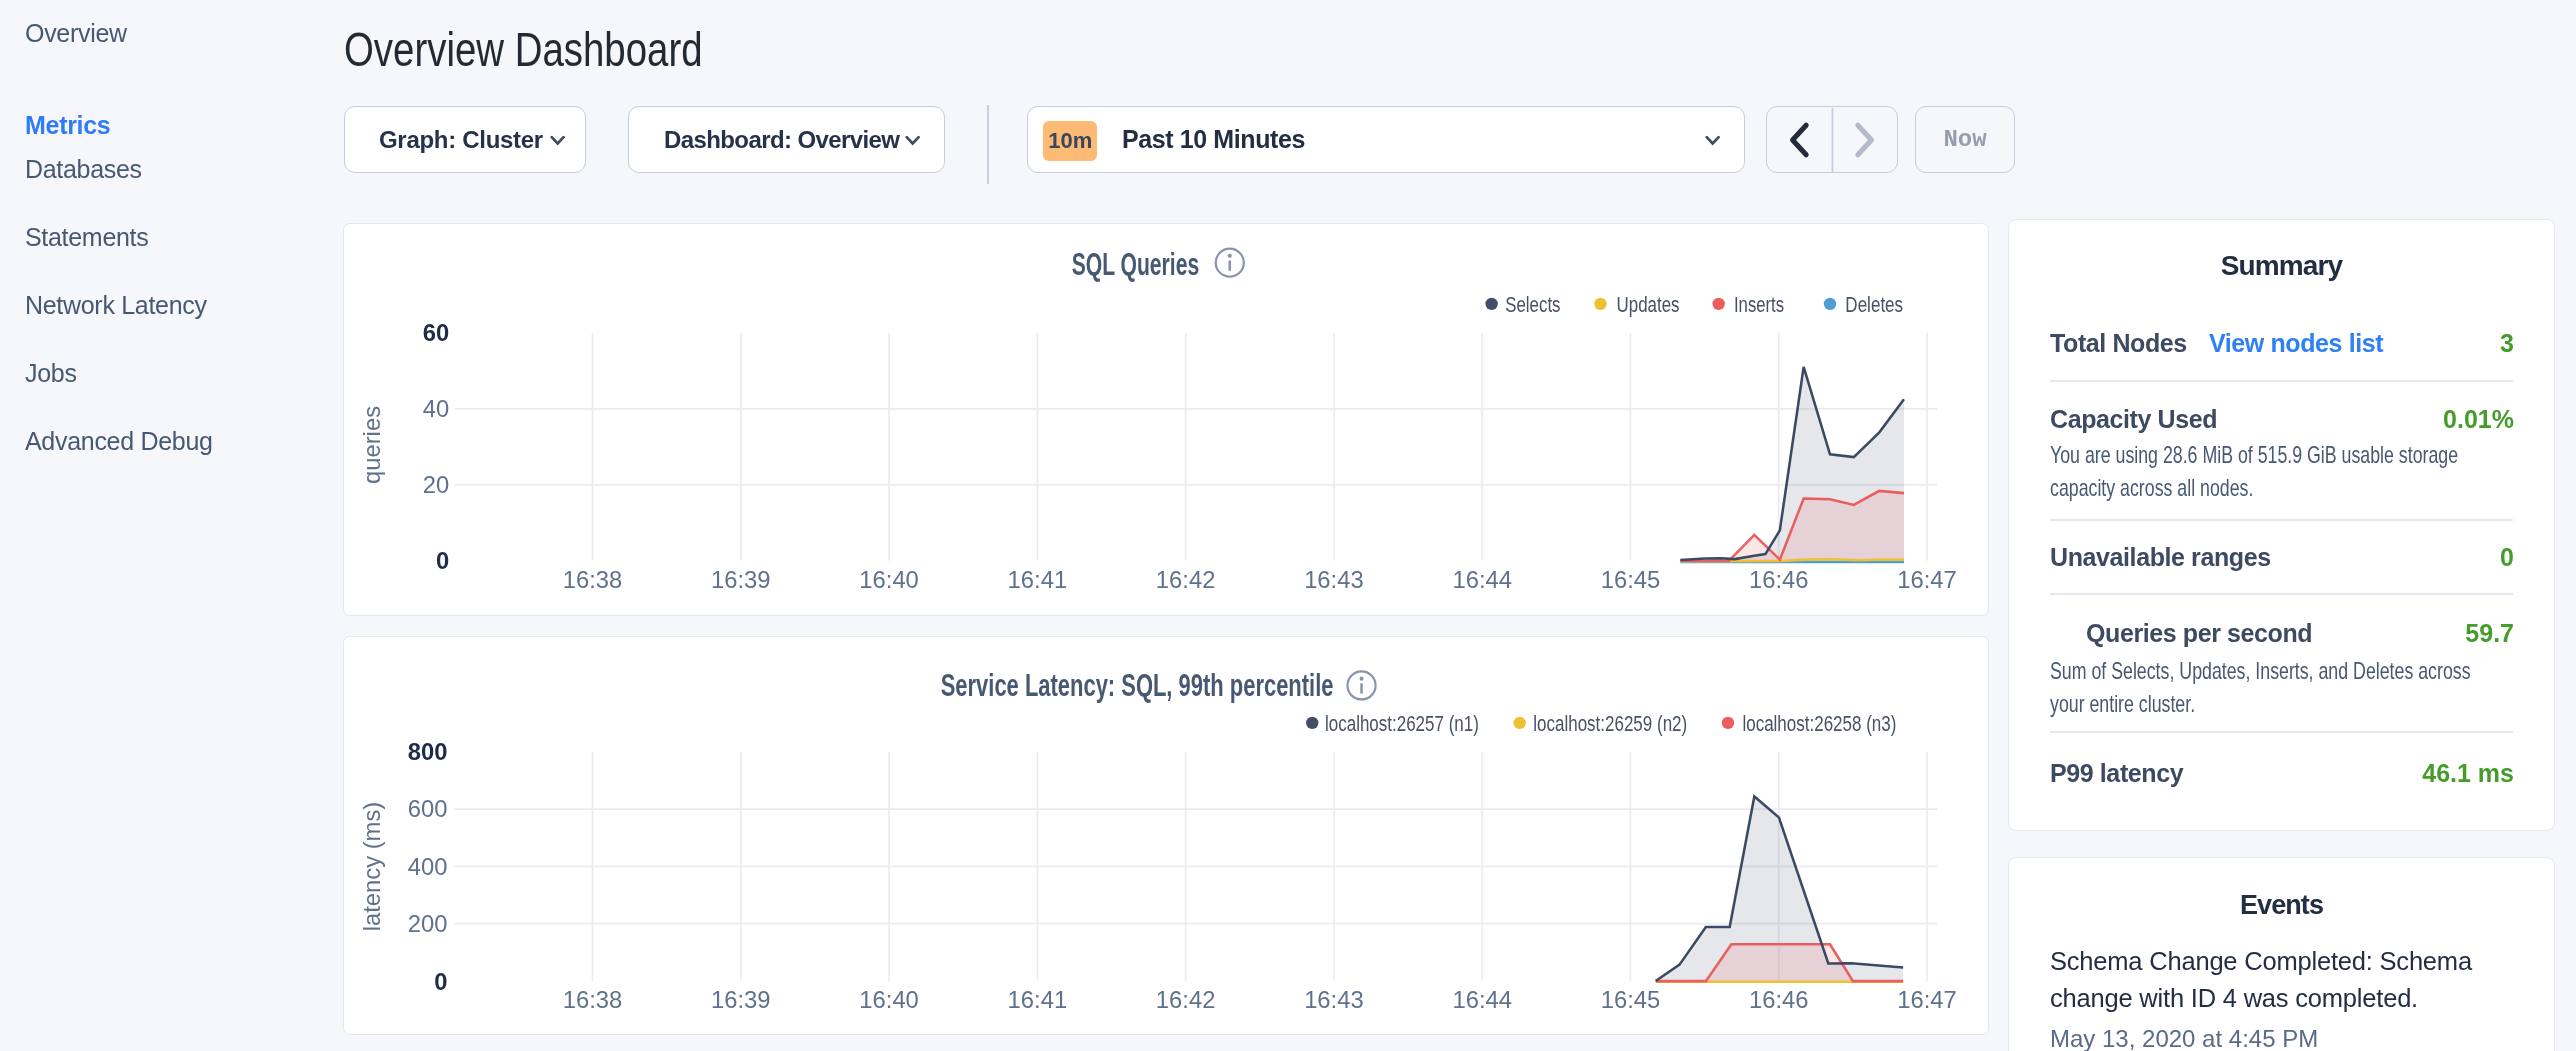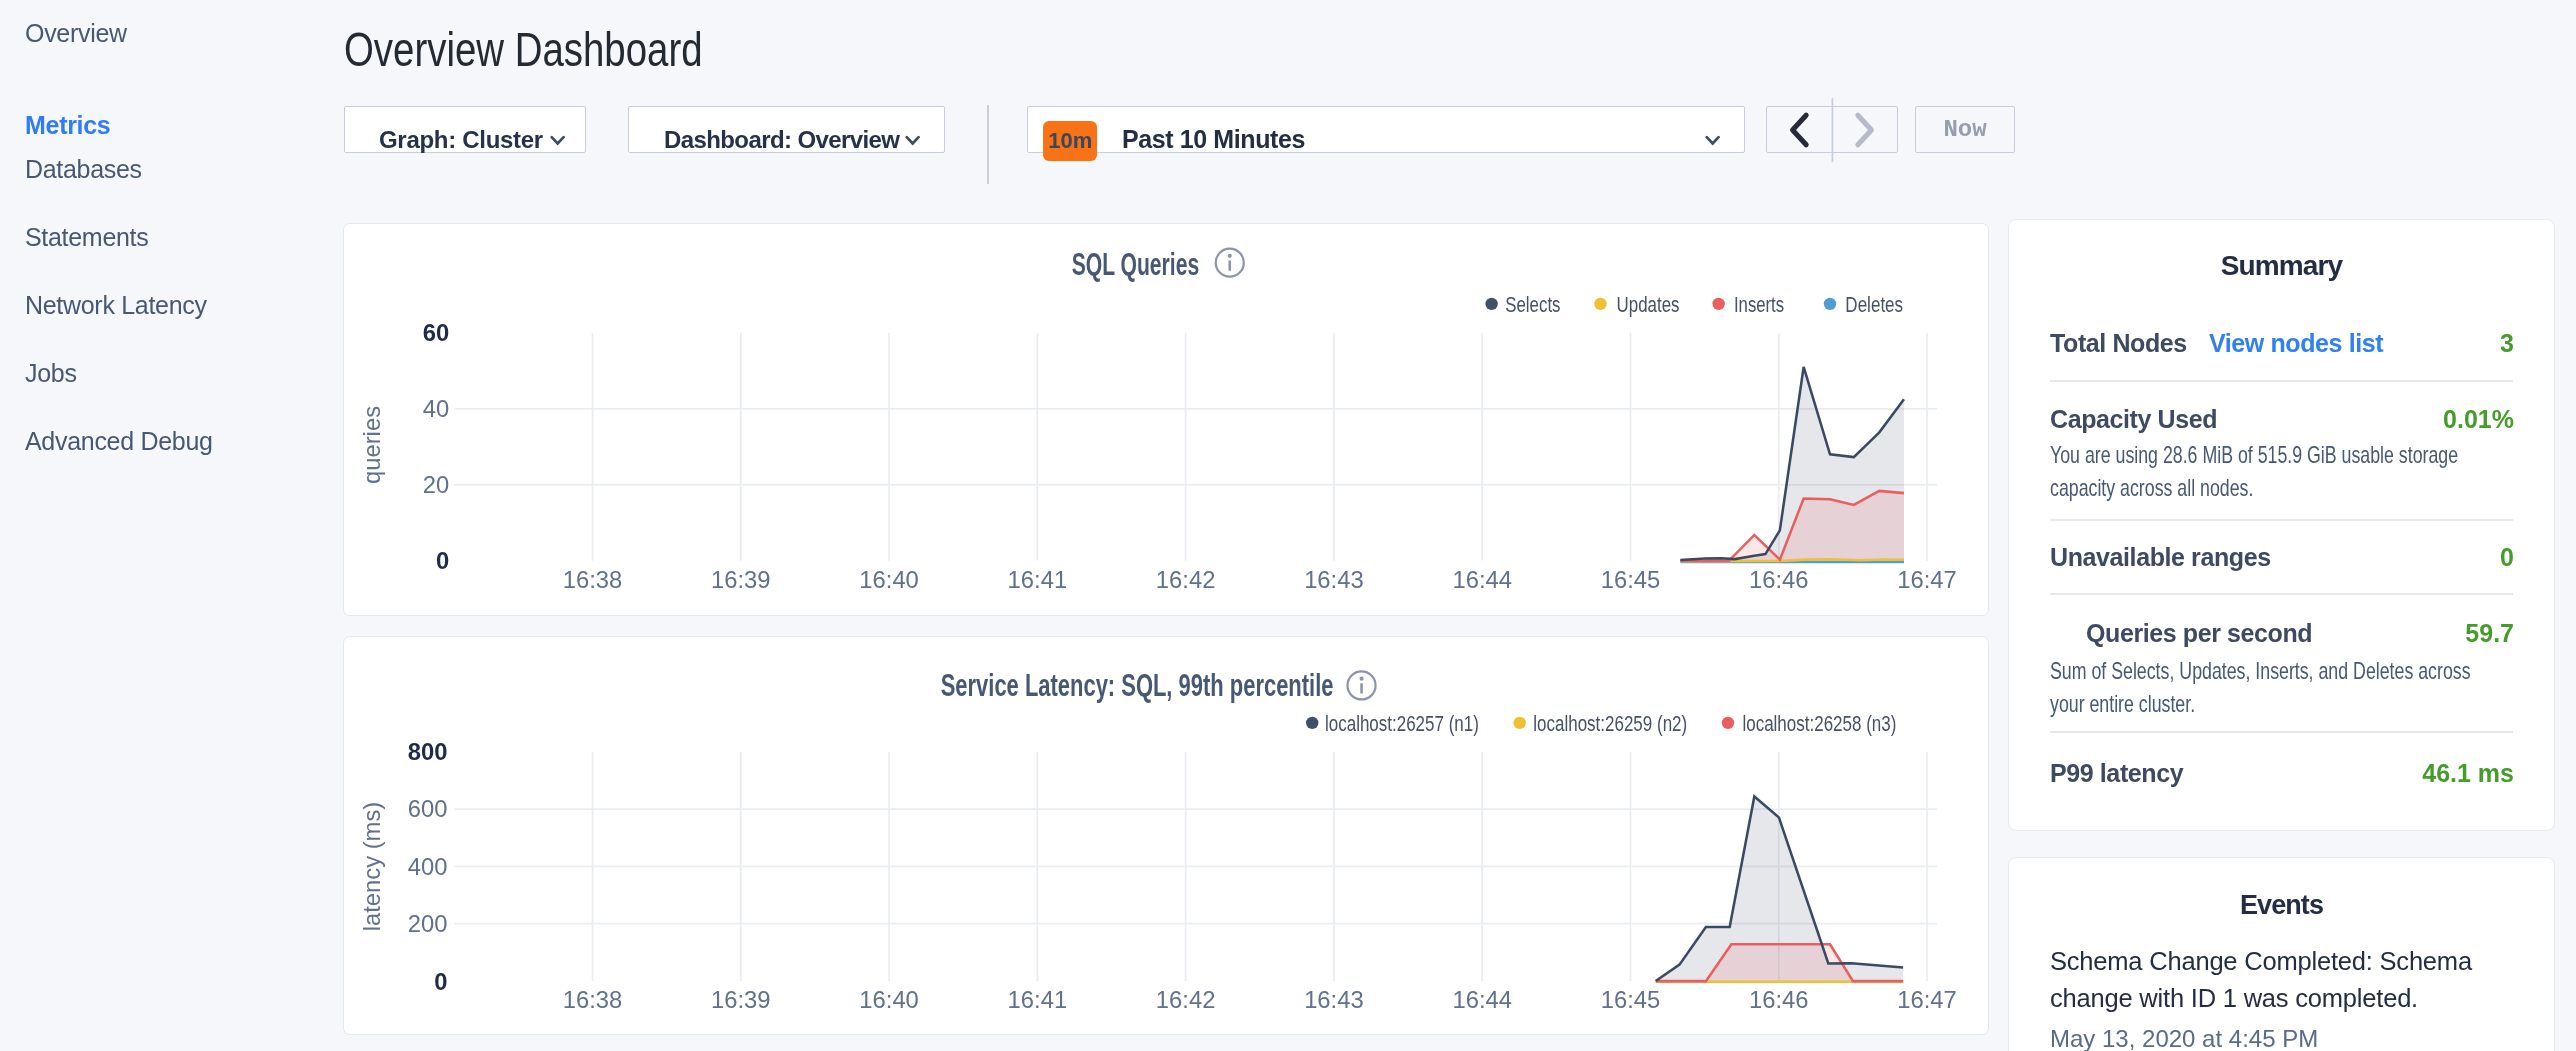--- a/index.html
+++ b/index.html
@@ -1,22 +1,22 @@
 <!DOCTYPE html>
 <html style="font-size:13.6px"><head>
 <meta charset="utf-8">
 <style>
   * { margin:0; padding:0; box-sizing:border-box; }
   html,body { width:2576px; height:1051px; overflow:hidden; background:#f5f7fa;
     font-family:"Liberation Sans", sans-serif; }
   .abs { position:absolute; }
   .nav { position:absolute; left:25px; font-size:25px; color:#475872; letter-spacing:-0.3px; }
   .nav.active { color:#2f7cf6; font-weight:bold; }
-  .btn { position:absolute; top:106px; height:47px; background:#fff;
-    border:1.7px solid #c6cdde; border-radius:2px; }
+  .btn { position:absolute; top:106px; height:67px; background:#fff;
+    border:1.7px solid #c6cdde; border-radius:11px; }
   .ghostbtn { background:transparent; display:flex; align-items:center; justify-content:center; }
   .card { position:absolute; background:#fff; border:1.7px solid #e3e7ee; border-radius:6.8px; }
   .lbl { position:absolute; left:2050px; font-weight:bold; font-size:25px; color:#3e4a61;
     letter-spacing:-0.4px; white-space:nowrap; }
   .val { position:absolute; right:62px; font-weight:bold; font-size:25px; color:#459c2b;
     text-align:right; white-space:nowrap; }
   .sdesc { position:absolute; left:2050px; font-size:24px; color:#475872; line-height:33px;
     white-space:nowrap; transform:scaleX(0.74); transform-origin:left top; }
   .sdiv { position:absolute; left:2050px; width:463px; height:1.7px; background:#e5e8ee; }
   .ax { font-family:"Liberation Sans",sans-serif; }
@@ -41,21 +41,21 @@
     </svg>
 </div>
 <div class="btn" style="left:628px; width:317px;">
   <span class="abs" style="left:35px; top:18.7px; font-size:24px; font-weight:bold; color:#26324a; letter-spacing:-0.6px; white-space:nowrap;">Dashboard: Overview</span>
   <svg class="abs" style="left:276px; top:28px;" width="15.3" height="11" viewBox="0 0 18 13">
       <path d="M2 2.5 L9 10 L16 2.5" fill="none" stroke="#3e4c63" stroke-width="3.2" stroke-linecap="round"></path>
     </svg>
 </div>
 <div class="abs" style="left:987px; top:105px; width:1.7px; height:79px; background:#c9cfdd;"></div>
 <div class="btn" style="left:1027px; width:718px;">
-  <span class="abs" style="left:15.3px; top:13.6px; width:54px; height:40px; background:#f97316; border-radius:6px; font-size:22px; font-weight:bold; color:#3a465c; display:flex; align-items:center; justify-content:center;">10m</span>
+  <span class="abs" style="left:15.3px; top:13.6px; width:54px; height:40px; background:#fdba74; border-radius:6px; font-size:22px; font-weight:bold; color:#3a465c; display:flex; align-items:center; justify-content:center;">10m</span>
   <span class="abs" style="left:94px; top:18px; font-size:25px; font-weight:bold; color:#242e42; letter-spacing:-0.4px; white-space:nowrap;">Past 10 Minutes</span>
   <svg class="abs" style="left:677px; top:28px;" width="15.3" height="11" viewBox="0 0 18 13">
       <path d="M2 2.5 L9 10 L16 2.5" fill="none" stroke="#3e4c63" stroke-width="3.2" stroke-linecap="round"></path>
     </svg>
 </div>
 <div class="btn ghostbtn" style="left:1766px; width:132px;">
   <svg width="128" height="64" viewBox="0 0 151 75">
     <line x1="76" y1="-2" x2="76" y2="77" stroke="#c6cdde" stroke-width="2"></line>
     <path d="M45 20 L29 37.5 L45 55" fill="none" stroke="#242b3a" stroke-width="6" stroke-linecap="round" stroke-linejoin="round"></path>
     <path d="M106 20 L122 37.5 L106 55" fill="none" stroke="#b4bbc9" stroke-width="6" stroke-linecap="round" stroke-linejoin="round"></path>
@@ -206,15 +206,15 @@
 <div class="lbl" style="top:619px;margin-left:36px;">Queries per second</div>
 <div class="val" style="top:619px;">59.7</div>
 <div class="sdesc" style="top:654px;">Sum of Selects, Updates, Inserts, and Deletes across<br>your entire cluster.</div>
 <div class="sdiv" style="top:731px;"></div>
 
 <div class="lbl" style="top:759px;">P99 latency</div>
 <div class="val" style="top:759px;">46.1 ms</div>
 
 <div class="card" style="left:2008px; top:857px; width:547px; height:255px; border-color:#e6e9f0; border-radius:8.5px;"></div>
 <div class="abs" style="left:2008px; top:890px; width:547px; text-align:center; font-weight:bold; font-size:27px; color:#242e42; letter-spacing:-0.9px;">Events</div>
-<div class="abs" style="left:2050px; top:943px; width:476px; font-size:25.5px; line-height:37px; color:#242e42; letter-spacing:-0.2px;">Schema Change Completed: Schema change with ID 1 was completed.</div>
+<div class="abs" style="left:2050px; top:943px; width:476px; font-size:25.5px; line-height:37px; color:#242e42; letter-spacing:-0.2px;">Schema Change Completed: Schema change with ID 4 was completed.</div>
 <div class="abs" style="left:2050px; top:1025px; font-size:24px; color:#5a6b88;">May 13, 2020 at 4:45 PM</div>
 
 
 </body></html>

